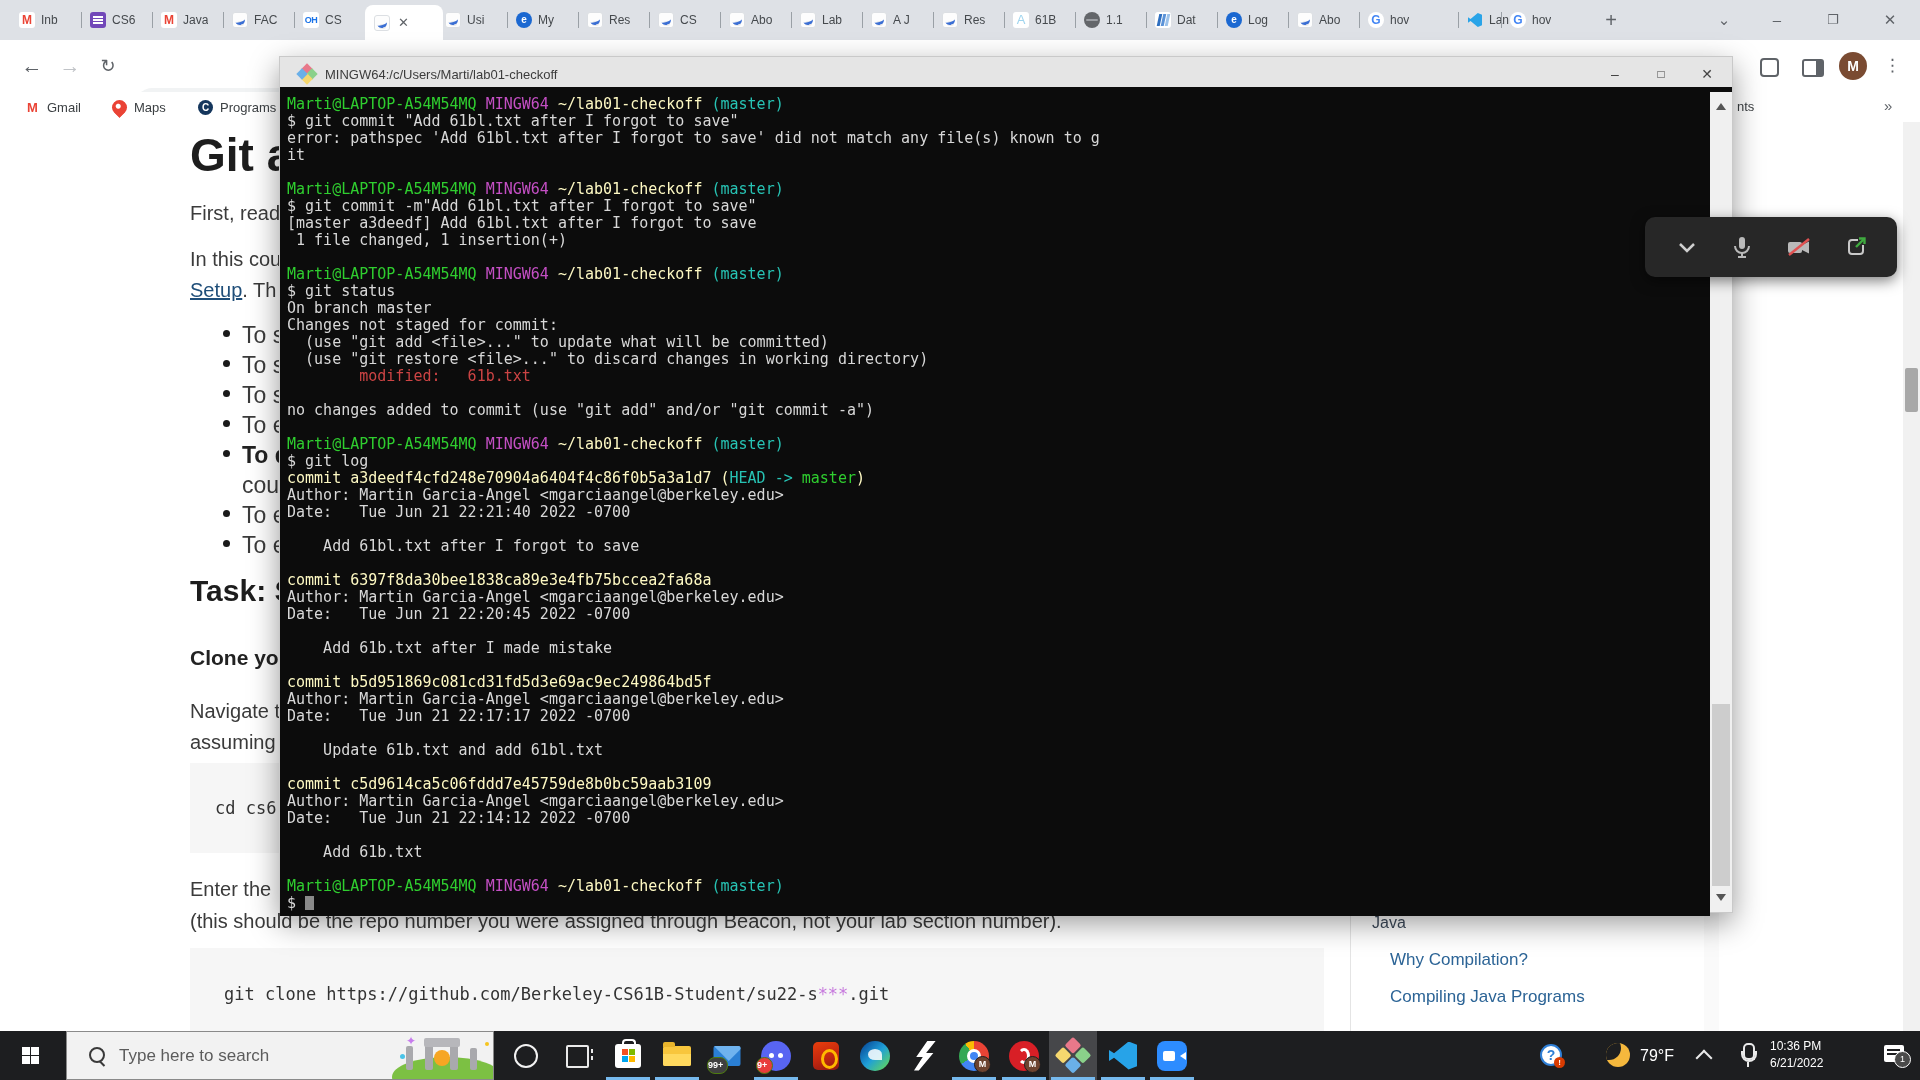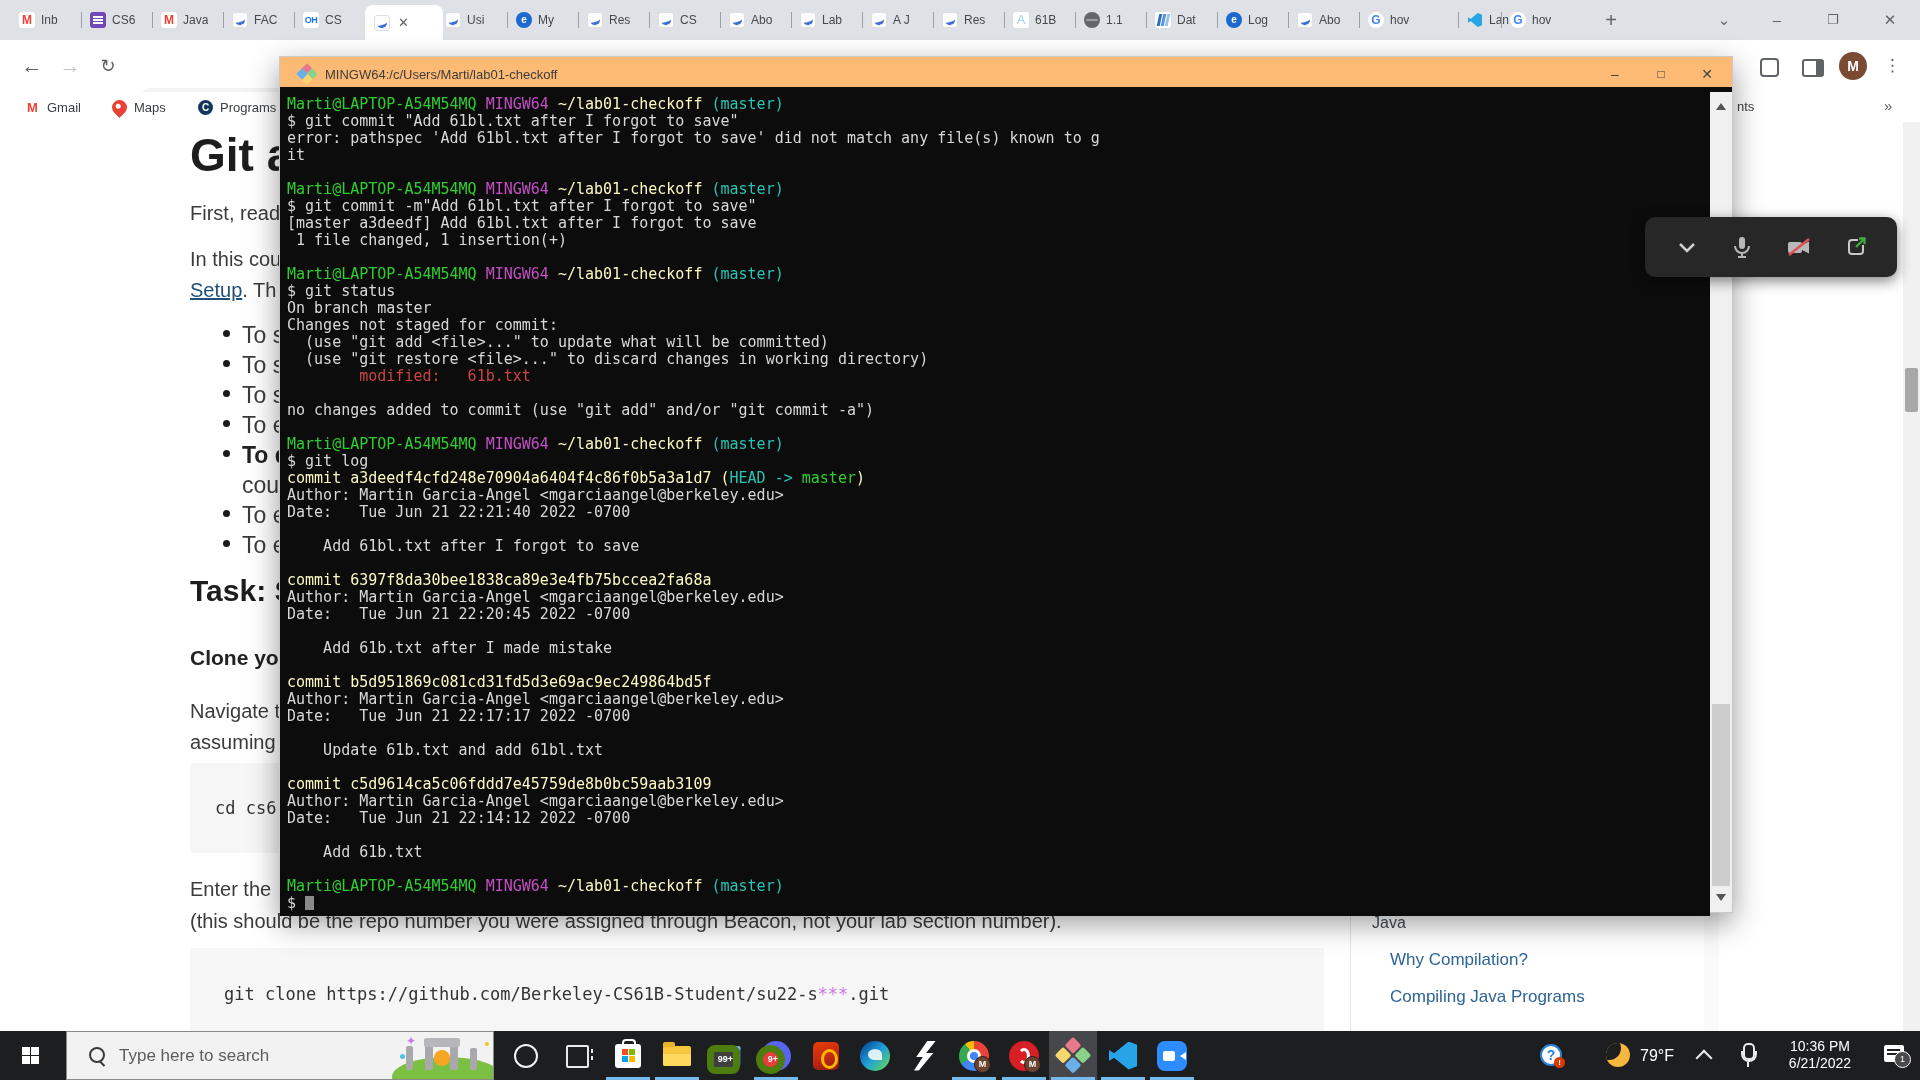--- a/index.html
+++ b/index.html
@@ -82,21 +82,21 @@
   .toc-link{position:absolute;left:1390px;font-size:17px;color:#2c6496;white-space:nowrap}
   #toc-scroll{position:absolute;left:1704px;top:790px;width:15px;height:119px;background:#fafafa}
 
   
   #page-scrollbar{position:absolute;left:1903px;top:122px;width:17px;height:909px;background:#f1f1f1;z-index:6}
   #page-thumb{position:absolute;left:2px;top:246px;width:13px;height:44px;background:#a8a8a8;border-radius:2px}
 
   
   #terminal{position:absolute;left:279px;top:56px;width:1454px;height:857px;z-index:10;
        box-shadow:0 10px 28px rgba(0,0,0,.4);background:#0c0c0c;border:1px solid #c9c9c9;box-sizing:border-box}
-  #term-titlebar{position:absolute;left:0;top:0;width:100%;height:30px;background:#fdba74}
+  #term-titlebar{position:absolute;left:0;top:0;width:100%;height:30px;background:#e5e5e5}
   #term-title{position:absolute;left:45px;top:0;line-height:35px;font-size:13px;color:#3c3c3c;white-space:nowrap}
   .mingw-ico{position:absolute;width:18px;height:18px}
   .mingw-ico .dia{position:absolute;width:8px;height:8px;transform:rotate(45deg)}
   .term-btn{position:absolute;top:0;width:46px;height:35px;text-align:center;line-height:35px;font-size:14px;color:#444}
   #term-body{position:absolute;left:0;top:35px;width:1430px;height:820px;background:#0c0c0c;overflow:hidden}
   .tl{padding-left:7px;height:17px;font:15px/17px "DejaVu Sans Mono",monospace;white-space:pre;color:#d8d8d8}
   .tg{color:#2fce2f}.tm{color:#c44fc4}.ty{color:#fef9c3}.tc{color:#27c3b4}.tr{color:#cc4444}.tw{color:#d8d8d8}
   .cursor{display:inline-block;width:9px;height:14px;background:#8a8a8a;vertical-align:-2px}
   #term-scrollbar{position:absolute;right:0;top:35px;width:22px;height:820px;background:#f0f0f0}
   .tri{position:absolute;left:6px;width:0;height:0;border:5px solid transparent}
@@ -127,22 +127,22 @@
   #stonehenge .spark{position:absolute;left:8px;top:2px;color:#c77ced;font-size:12px}
   #stonehenge .dot1{position:absolute;left:2px;top:22px;width:5px;height:5px;border-radius:50%;background:#49c3e8}
   #stonehenge .dot2{position:absolute;right:4px;top:10px;width:4px;height:4px;border-radius:50%;background:#f6c51e}
   #cortana-icon{position:absolute;left:514px;top:13px;width:20px;height:20px;border:2.5px solid #f2f2f2;border-radius:50%}
   #taskview-icon{position:absolute;left:566px;top:14px;width:19px;height:19px;border:2px solid #eaeaea;border-radius:2px}
   #taskview-icon::after{content:"";position:absolute;right:-6px;top:2px;width:2px;height:4px;background:#eaeaea;box-shadow:0 7px 0 #eaeaea}
   .app{position:absolute;top:0;width:48px;height:49px}
   .app.active-app{background:#46474a}
   .app .runbar{position:absolute;left:2px;bottom:0;width:44px;height:3px;background:#76b9ed}
   .appico{position:absolute;left:50%;top:50%;transform:translate(-50%,-50%)}
-  .badge{position:absolute;border-radius:50%;color:#fff;text-align:right;font:700 9px/14px "Liberation Sans",sans-serif;
-       width:15px;height:15px;border:7px solid #4d7c0f;box-sizing:content-box}
+  .badge{position:absolute;border-radius:50%;color:#fff;text-align:left;font:700 9px/14px "Liberation Sans",sans-serif;
+       width:15px;height:15px;border:1px solid #4d7c0f;box-sizing:content-box}
   .profile-badge{position:absolute;right:-2px;bottom:-2px;width:15px;height:15px;border-radius:50%;background:#6d4330;
        color:#fff;text-align:center;font:700 9px/15px "Liberation Sans",sans-serif;border:1px solid #1d1e20}
   
   .g-store{width:26px;height:24px;background:#fff;border-radius:3px;position:relative}
   .g-store::before{content:"";position:absolute;left:7px;top:-5px;width:10px;height:7px;border:2px solid #fff;border-bottom:none;border-radius:4px 4px 0 0}
   .g-store .sq{position:absolute;width:6px;height:6px}
   .g-folder{width:28px;height:20px;background:#f8c63d;border-radius:2px;position:relative}
   .g-folder::before{content:"";position:absolute;left:0;top:-4px;width:12px;height:5px;background:#e8b42c;border-radius:2px 2px 0 0}
   .g-folder::after{content:"";position:absolute;left:0;bottom:0;width:28px;height:12px;background:#ffd95e;border-radius:0 0 2px 2px}
   .g-mail{width:27px;height:20px;background:#2a7fd4;border-radius:2px;position:relative;overflow:hidden}
@@ -170,21 +170,21 @@
        border:2px solid #2f7fd6;box-sizing:border-box;color:#2f7fd6;font:700 14px/18px "Liberation Sans",sans-serif;text-align:center}
   #tray-help .alert{position:absolute;right:-5px;bottom:-4px;width:11px;height:11px;border-radius:50%;background:#d83b01;
        color:#fff;font:700 8px/11px "Liberation Sans",sans-serif;text-align:center}
   #tray-moon{position:absolute;left:1606px;top:12px;width:24px;height:24px;border-radius:50%;background:#f5b83d;overflow:hidden}
   #tray-moon::after{content:"";position:absolute;left:-9px;top:-7px;width:24px;height:24px;border-radius:50%;background:#1d1e20}
   #tray-temp{position:absolute;left:1640px;top:0;line-height:49px;font-size:16px;color:#fff}
   #tray-chevron{position:absolute;left:1698px;top:21px;width:10px;height:10px;border-left:2px solid #eaeaea;border-top:2px solid #eaeaea;transform:rotate(45deg)}
   #tray-mic{position:absolute;left:1743px;top:12px;width:8px;height:13px;border:2px solid #eaeaea;border-radius:5px}
   #tray-mic::before{content:"";position:absolute;left:-4px;top:6px;width:12px;height:9px;border:2px solid #eaeaea;border-top:none;border-radius:0 0 8px 8px}
   #tray-mic::after{content:"";position:absolute;left:2px;top:17px;width:2px;height:5px;background:#eaeaea}
-  #tray-clock{position:absolute;left:1770px;top:7px;width:100px;text-align:center;color:#fff;font-size:14px;line-height:17px}
+  #tray-clock{position:absolute;left:1770px;top:7px;width:100px;text-align:left;color:#fff;font-size:12px;line-height:17px}
   #tray-notif{position:absolute;left:1884px;top:14px;width:20px;height:17px;background:#fff;border-radius:2px}
   #tray-notif::before{content:"";position:absolute;left:3px;top:4px;width:13px;height:2px;background:#1d1e20;box-shadow:0 4px 0 #1d1e20}
   #tray-notif .ncount{position:absolute;right:-7px;bottom:-6px;width:15px;height:15px;border-radius:50%;background:#4a4a4a;
        border:1px solid #fff;color:#fff;font:400 9px/15px "Liberation Sans",sans-serif;text-align:center}
 </style>
 </head>
 <body>
 
 <div id="tabstrip">
     <div class="tab" style="left: 10px;">

